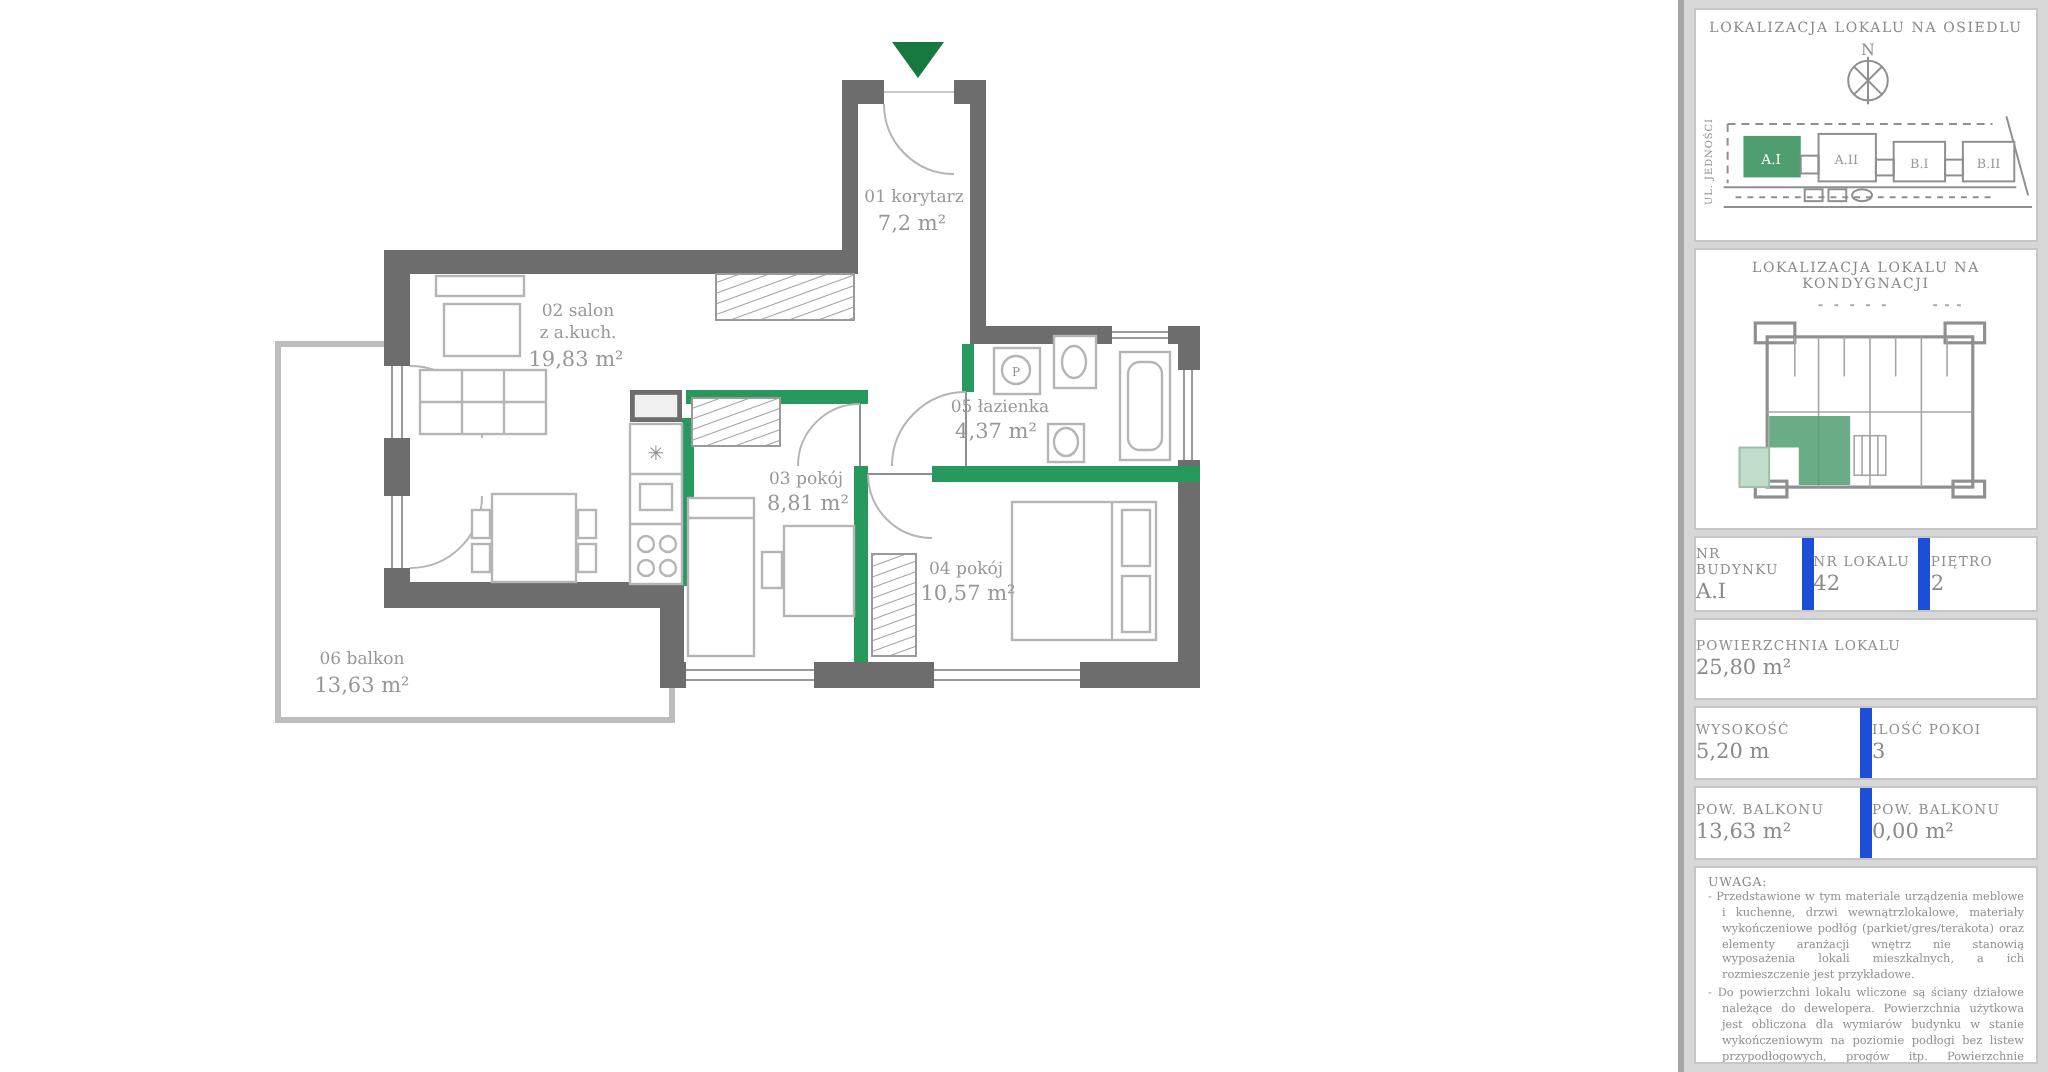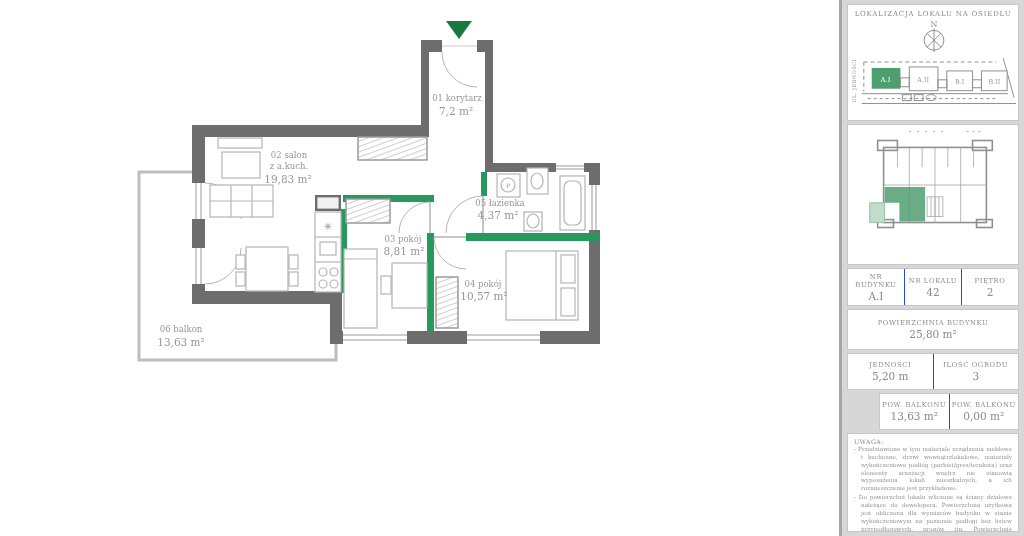--- a/index.html
+++ b/index.html
@@ -12,23 +12,23 @@
            background:#d7d7d7;border-left:3px solid #a6a6a6;padding:4px 5px;
            display:flex;flex-direction:column;gap:3px;}
   .panel{background:#ffffff;border:1px solid #c6c6c6;box-sizing:border-box;color:#8d8d8d;}
   .panel-title{font-size:7px;letter-spacing:.8px;text-align:center;padding-top:5px;color:#8a8a8a;}
   .p-osiedle{height:117px;position:relative;}
   .p-kondygnacja{height:141px;position:relative;}
   .p-row{display:flex;align-items:stretch;}
   .p-row3{height:38px;}
   .p-pow{height:41px;}
   .p-row2a{height:37px;}
-  .p-row2b{height:37px;margin-left:32px;}
-  .cell{flex:1;display:flex;flex-direction:column;justify-content:center;text-align:center;padding:2px 0;}
-  .cell + .cell{border-left:1px solid #1d4ed8;}
+  .p-row2b{height:37px;}
+  .cell{flex:1;display:flex;flex-direction:column;justify-content:center;padding:2px 0;}
+  .cell + .cell{border-left:6px solid #1d4ed8;}
   .lbl{font-size:6.8px;letter-spacing:.6px;color:#8f8f8f;}
   .val{font-size:10.5px;color:#8a8a8a;margin-top:1px;}
   .p-uwaga{flex:1;padding:4px 6px;overflow:hidden;}
   .uwaga-title{font-size:6.2px;letter-spacing:.4px;color:#8a8a8a;margin-bottom:1px;}
   .uwaga-list{margin:0;padding:0;list-style:none;}
   .uwaga-list li{font-size:5.7px;line-height:1.38;color:#909090;padding-left:7px;text-indent:-7px;
                  margin-bottom:1px;text-align:justify;}
   .uwaga-list li::before{content:"-  ";}
   svg text{font-family:"DejaVu Serif","Liberation Serif",serif;}
 </style>
@@ -231,20 +231,21 @@
 
         <g fill="none" stroke="#8f8f8f">
           <rect x="55" y="77" width="9" height="6"></rect>
           <rect x="67" y="77" width="9" height="6"></rect>
           <ellipse cx="84" cy="80" rx="5" ry="3"></ellipse>
         </g>
       </svg>
     </div>
 
     <div class="panel p-kondygnacja">
+      <div class="panel-title">LOKALIZACJA LOKALU NA KONDYGNACJI</div>
       <svg viewBox="0 0 173 118" width="171" height="118">
 
         <g stroke="#a9a9a9">
           <line x1="62" y1="6" x2="64" y2="6"></line>
             <line x1="70" y1="6" x2="72" y2="6"></line>
           <line x1="78" y1="6" x2="80" y2="6"></line>
             <line x1="86" y1="6" x2="88" y2="6"></line>
           <line x1="94" y1="6" x2="96" y2="6"></line>
             <line x1="120" y1="6" x2="122" y2="6"></line>
           <line x1="126" y1="6" x2="128" y2="6"></line>
@@ -287,32 +288,32 @@
         <div class="val">42</div>
       </div>
       <div class="cell">
         <div class="lbl">PIĘTRO</div>
         <div class="val">2</div>
       </div>
     </div>
 
     <div class="panel p-row p-pow">
       <div class="cell">
-        <div class="lbl">POWIERZCHNIA BUDYNKU</div>
+        <div class="lbl">POWIERZCHNIA LOKALU</div>
         <div class="val">25,80 m²</div>
       </div>
     </div>
 
     <div class="panel p-row p-row2a">
       <div class="cell">
-        <div class="lbl">JEDNOŚCI</div>
+        <div class="lbl">WYSOKOŚĆ</div>
         <div class="val">5,20 m</div>
       </div>
       <div class="cell">
-        <div class="lbl">ILOŚĆ OGRODU</div>
+        <div class="lbl">ILOŚĆ POKOI</div>
         <div class="val">3</div>
       </div>
     </div>
 
     <div class="panel p-row p-row2b">
       <div class="cell">
         <div class="lbl">POW. BALKONU</div>
         <div class="val">13,63 m²</div>
       </div>
       <div class="cell">

